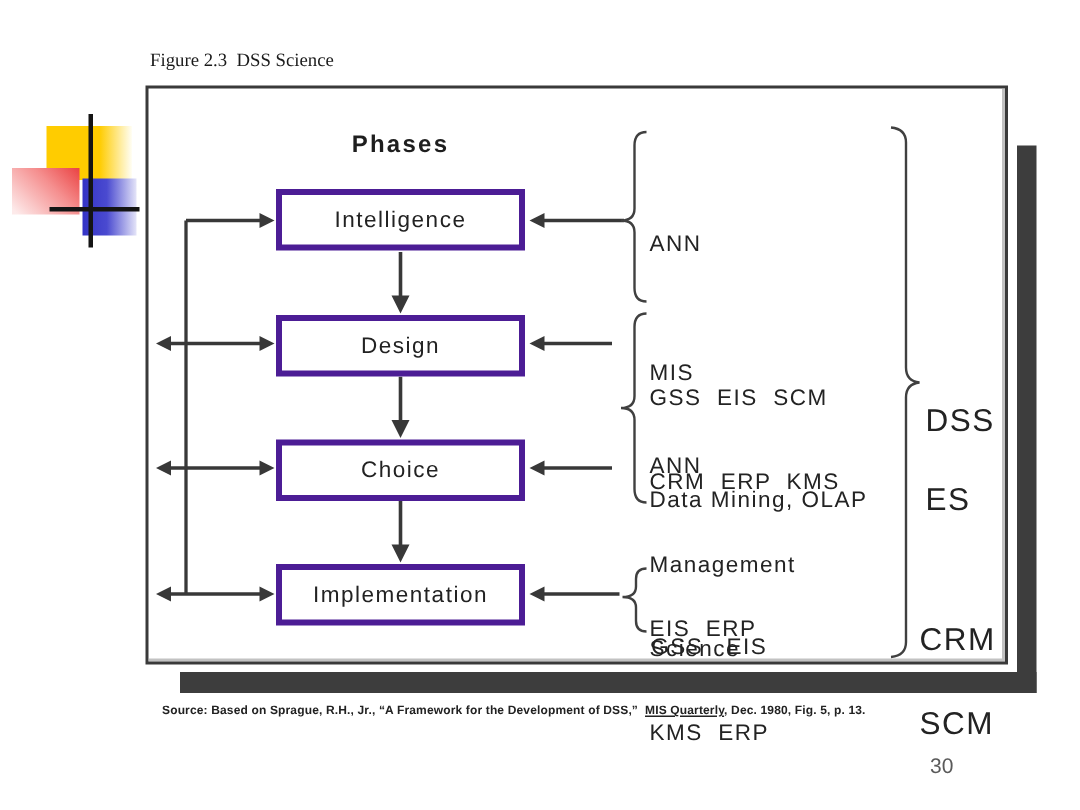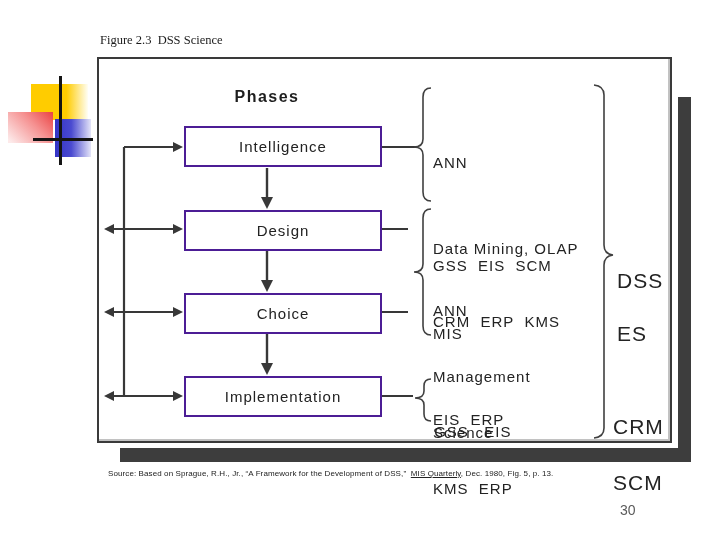--- a/index.html
+++ b/index.html
@@ -4,21 +4,21 @@
 <style>
   html,body{margin:0;padding:0;background:#fff;}
   .canvas{position:relative;width:720px;height:540px;background:#fff;overflow:hidden;
           font-family:"Liberation Sans",sans-serif;}
 
   
   .slide-title{position:absolute;left:100px;top:33px;font-family:"Liberation Serif",serif;
                font-size:12.5px;color:#1a1a1a;white-space:pre;}
   .slide-title .bold{font-weight:normal;text-align:right;}
   .source{position:absolute;left:108px;top:469px;font-size:8px;color:#222;
-          white-space:pre;letter-spacing:.1px;}
+          white-space:pre;letter-spacing:.1px;font-weight:bold;}
   .source .underline{text-decoration:underline;}
   .page-number{position:absolute;left:620px;top:502px;font-size:14px;color:#5a5a5a;}
 
   
   .sq{position:absolute;}
   .sq.yellow{left:31px;top:84px;width:57px;height:36px;
              background:linear-gradient(90deg,#fc0 0%,#fc0 62%,#fffef5 100%);}
   .sq.red{left:8px;top:112px;width:45px;height:31px;
           background:linear-gradient(225deg,#ea4242 0%,#f58f8f 40%,#fdeaea 95%);}
   .sq.blue{left:55px;top:119px;width:36px;height:38px;
@@ -29,22 +29,22 @@
   
   .frame{position:absolute;left:97px;top:57px;width:575px;height:386px;background:#fff;
          border:2px solid #3a3a3a;box-sizing:border-box;
          box-shadow:inset -2px -2px 0 0 #c2c2c2;}
   .bar-v{position:absolute;left:678px;top:97px;width:13px;height:365px;background:#3d3d3d;}
   .bar-h{position:absolute;left:120px;top:448px;width:571px;height:14px;background:#3d3d3d;}
 
   
   .phases-heading{position:absolute;left:184px;top:88px;width:166px;text-align:center;
                   font-size:16px;font-weight:bold;letter-spacing:1.5px;color:#1e1e1e;}
-  .phase-box{position:absolute;left:184px;width:198px;height:41px;background:#fff;
-             border:2px solid #4c1d95;box-sizing:border-box;display:flex;
+  .phase-box{position:absolute;left:184px;width:166px;height:41px;background:#fff;
+             border:4px solid #4c1d95;box-sizing:border-box;display:flex;
              align-items:center;justify-content:center;font-size:15px;
              letter-spacing:1px;color:#222;}
   .pb1{top:126px}.pb2{top:210px}.pb3{top:293px}.pb4{top:376px}
 
   .tech{position:absolute;left:433px;font-size:15px;color:#232323;letter-spacing:1px;
         white-space:pre;}
   .g1{top:92px;line-height:28.5px;}
   .g2{top:220px;line-height:18.5px;}
   .g2x{top:302px;}
   .g3{top:384px;line-height:19px;text-align:center;}
@@ -128,22 +128,22 @@
     </div>
   <div class="phase-box pb3">
       <span>Choice</span>
     </div>
   <div class="phase-box pb4">
       <span>Implementation</span>
     </div>
 
   <div class="tech g1">
     <div>ANN</div>
+    <div>MIS</div>
     <div>Data Mining, OLAP</div>
-    <div>MIS</div>
     <div>EIS  ERP</div>
   </div>
   <div class="tech g2">
     <div>GSS  EIS  SCM</div>
     <div>CRM  ERP  KMS</div>
     <div>Management</div>
     <div>Science</div>
   </div>
   <div class="tech g2x">ANN</div>
   <div class="tech g3">

